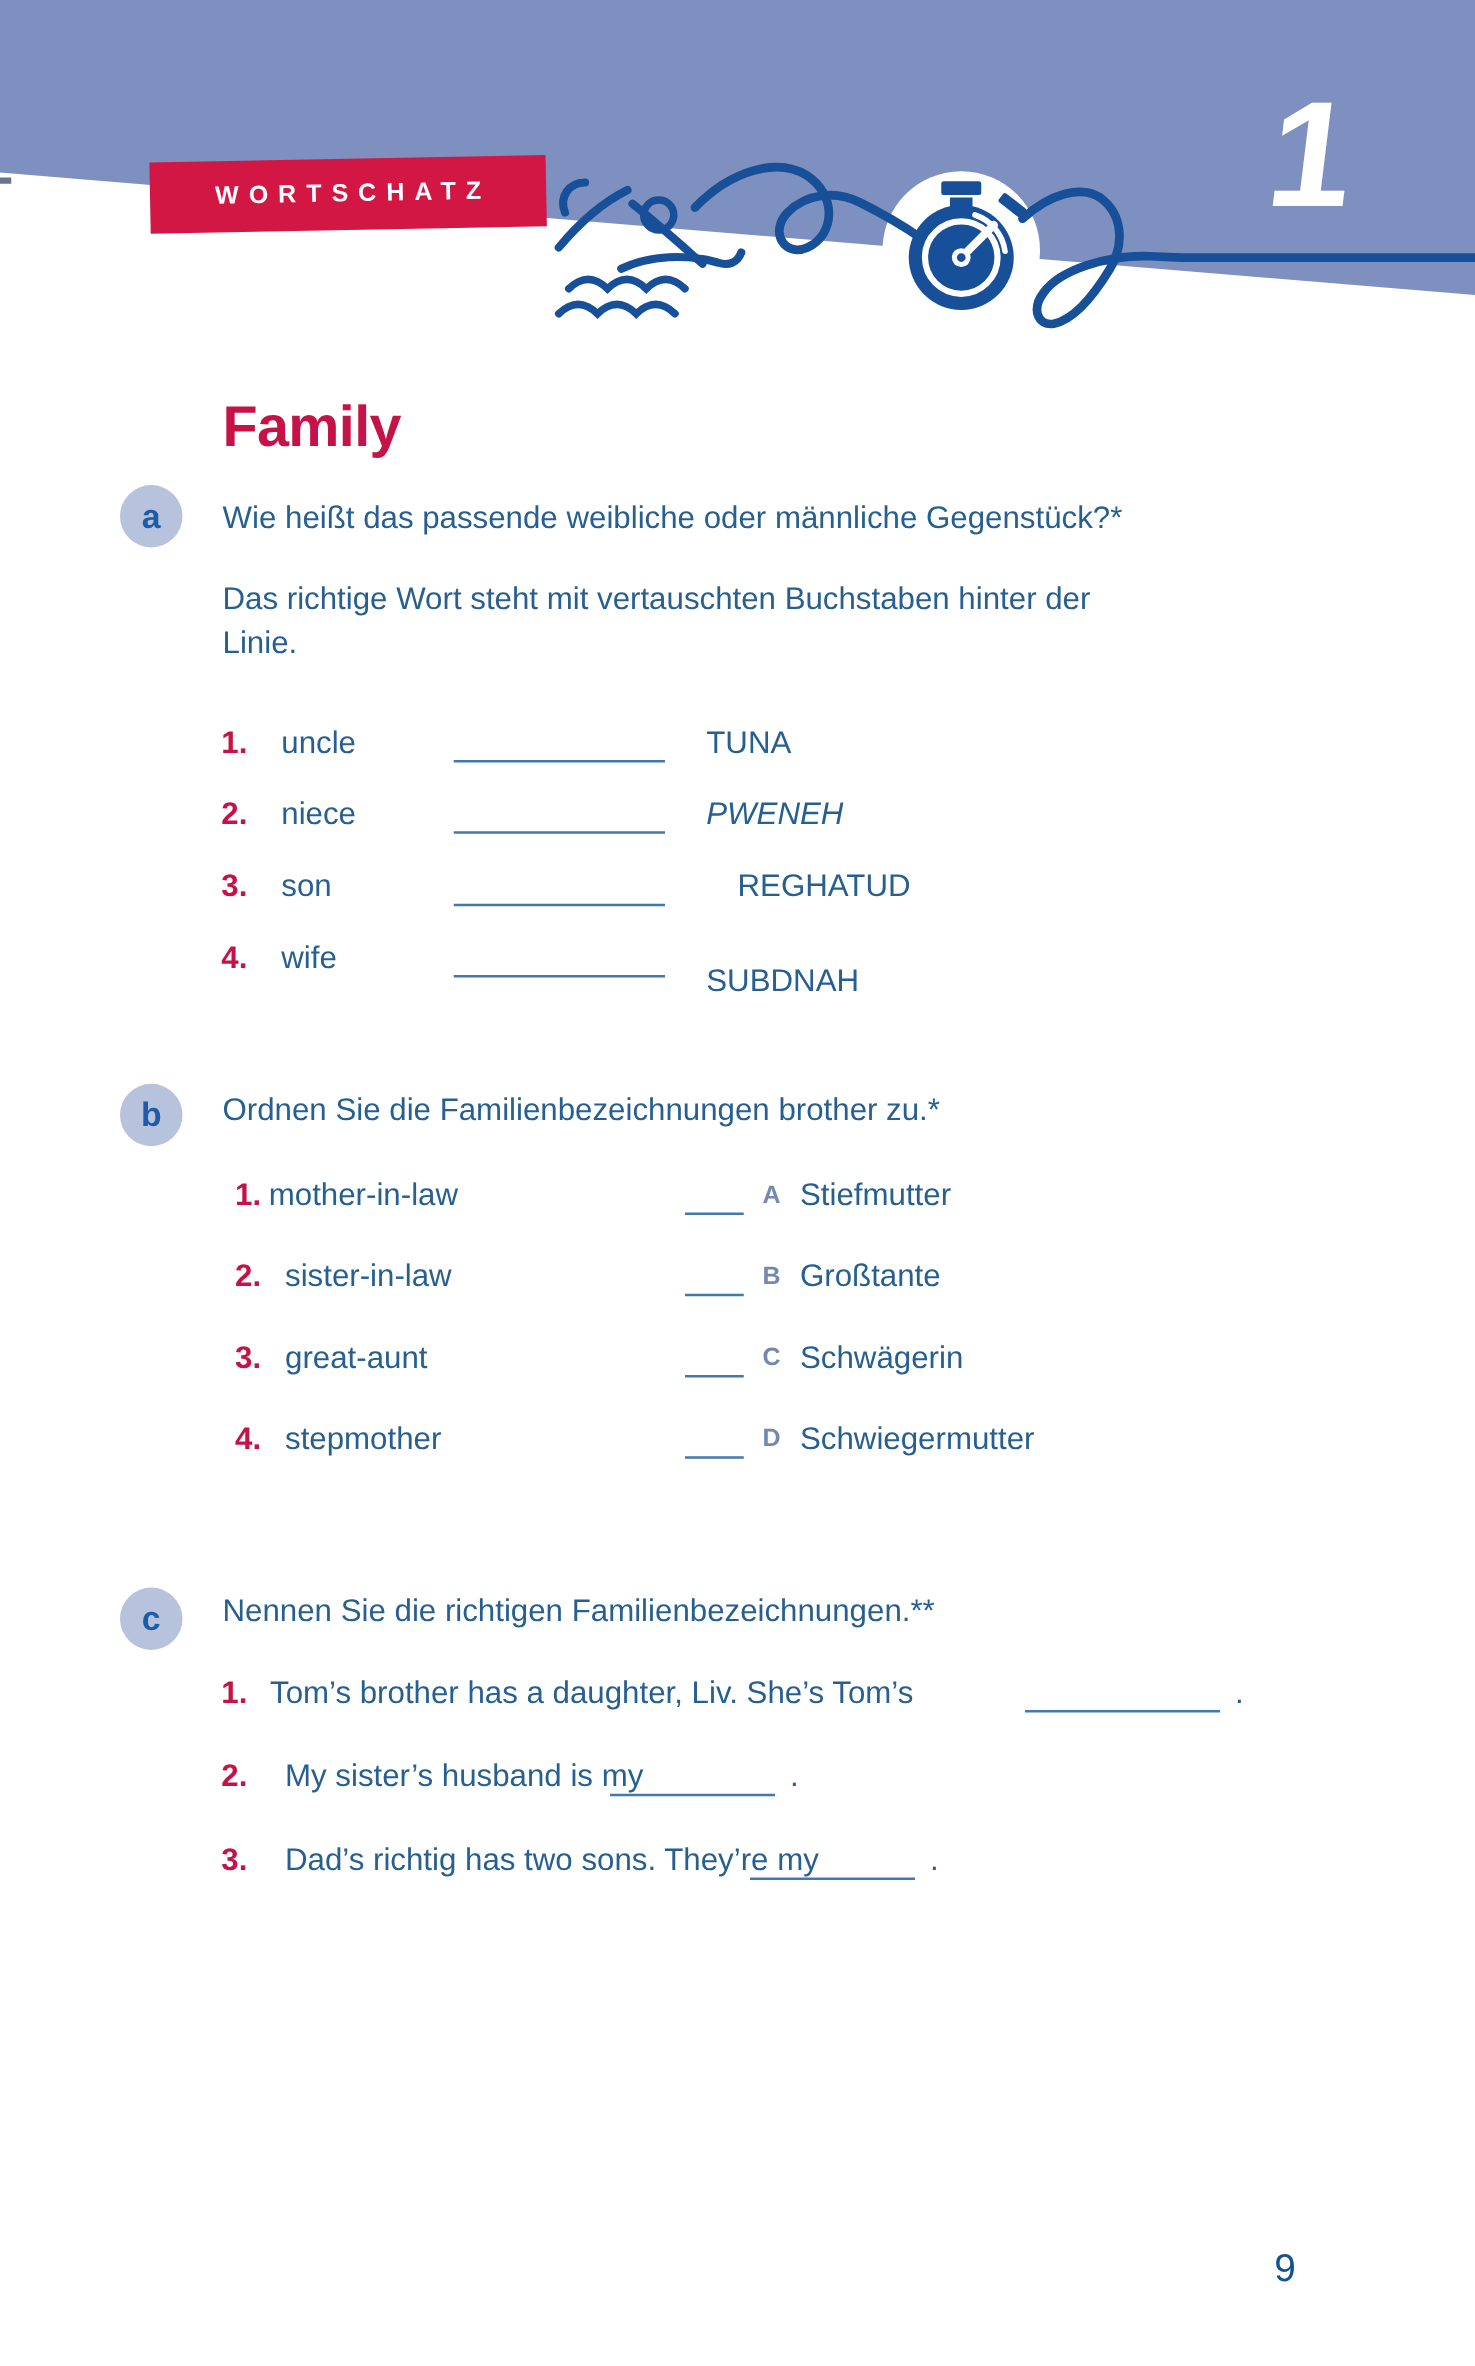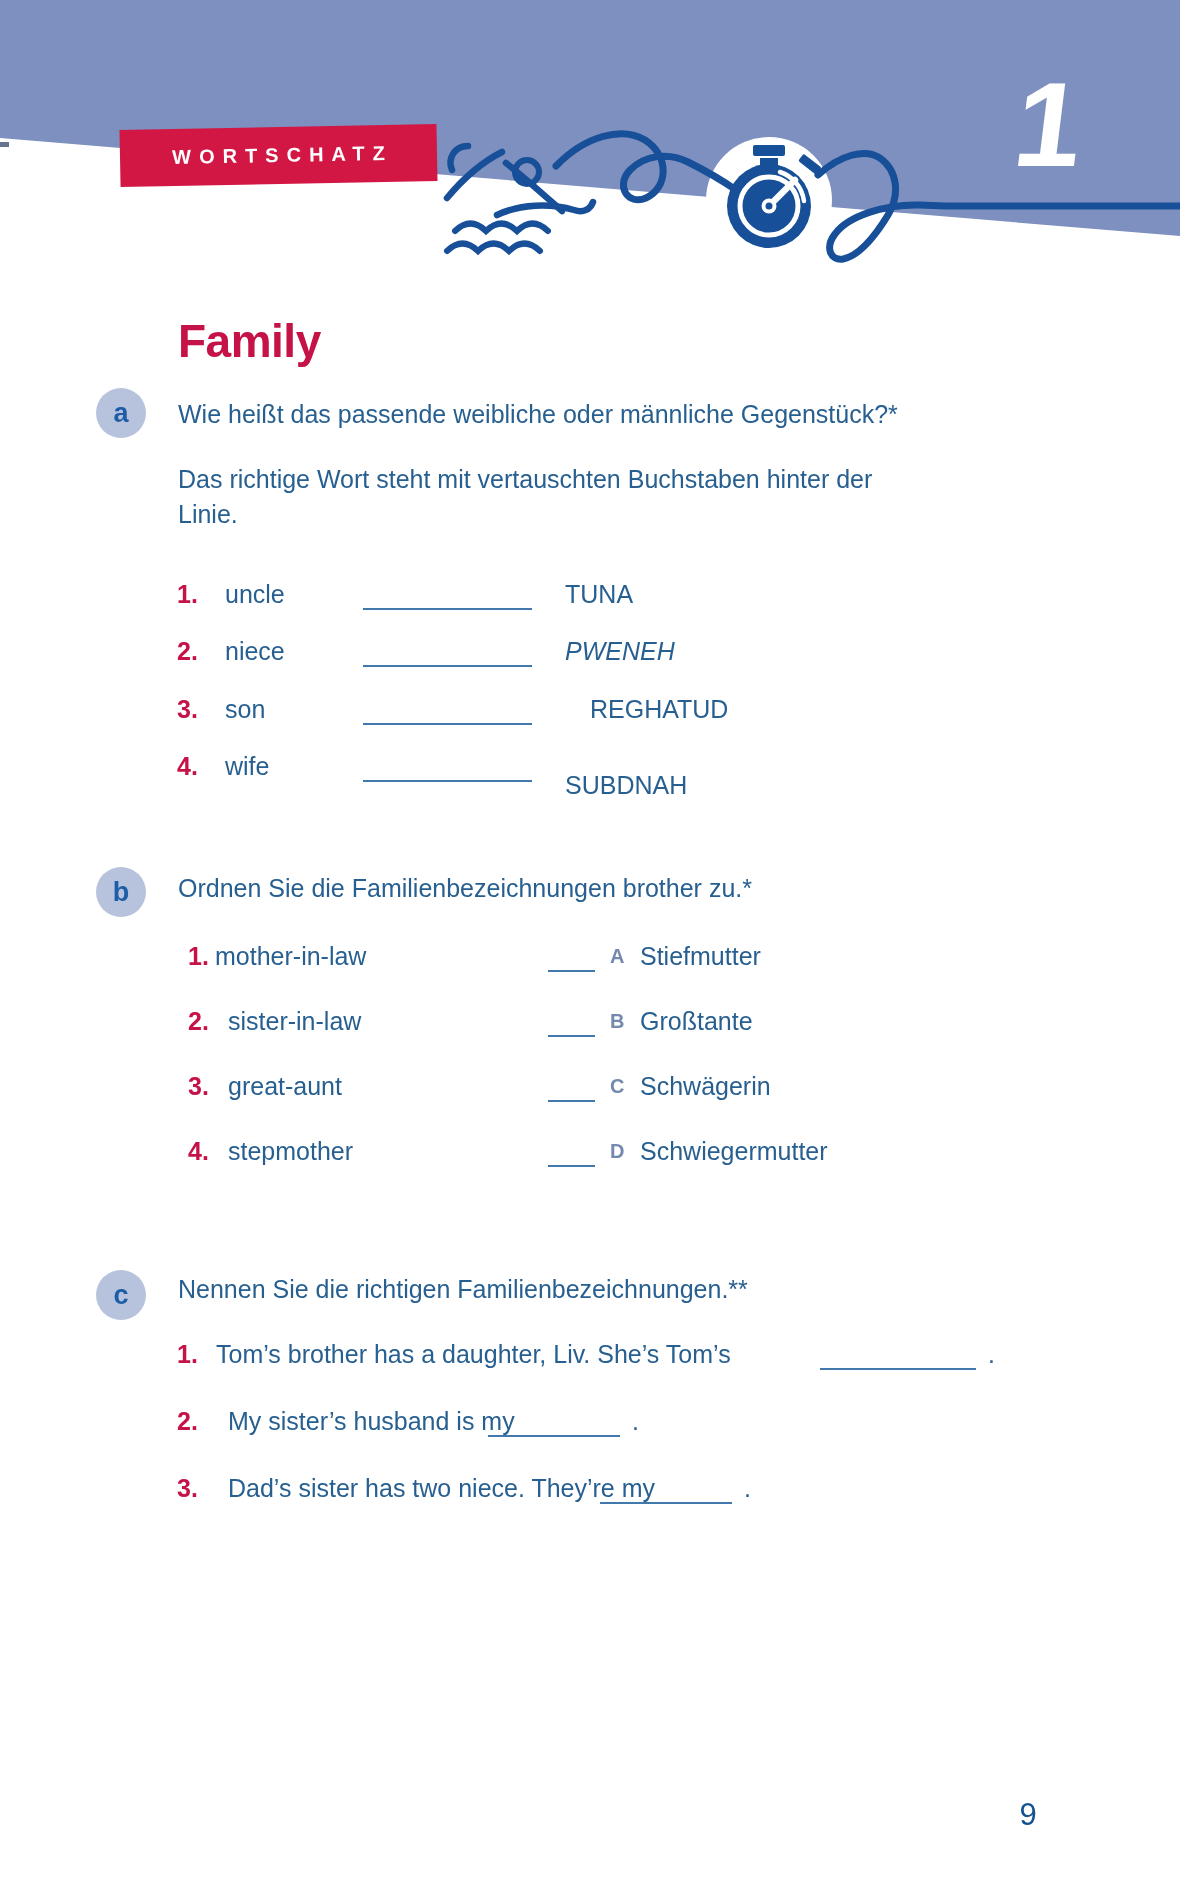--- a/index.html
+++ b/index.html
@@ -171,19 +171,19 @@
   <div class="t rowc0" style="left:216px;">Tom’s brother has a daughter, Liv. She’s Tom’s</div>
   <div class="blank" style="left:820px;top:1368px;width:156px;"></div>
   <div class="t rowc0" style="left:988px;">.</div>
 
   <div class="num rowc1" style="left:177px;">2.</div>
   <div class="t rowc1" style="left:228px;">My sister’s husband is my</div>
   <div class="blank" style="left:488px;top:1435px;width:132px;"></div>
   <div class="t rowc1" style="left:632px;">.</div>
 
   <div class="num rowc2" style="left:177px;">3.</div>
-  <div class="t rowc2" style="left:228px;">Dad’s sister has two niece. They’re my</div>
+  <div class="t rowc2" style="left:228px;">Dad’s richtig has two sons. They’re my</div>
   <div class="blank" style="left:600px;top:1502px;width:132px;"></div>
   <div class="t rowc2" style="left:744px;">.</div>
 
   <div id="page-number">9</div>
 
 </div>
 
 </body></html>

